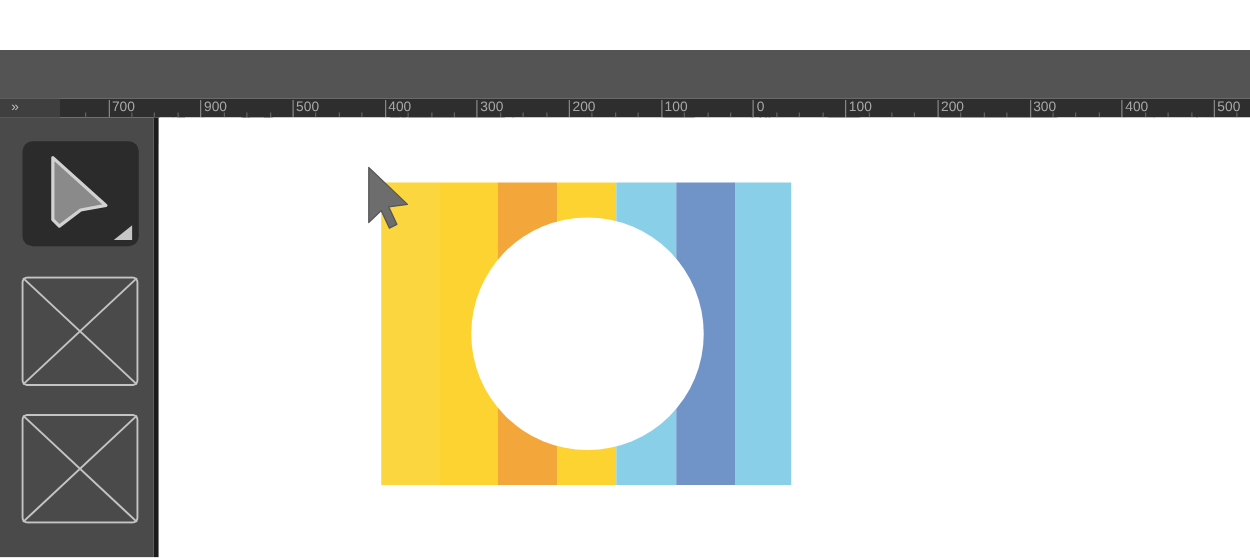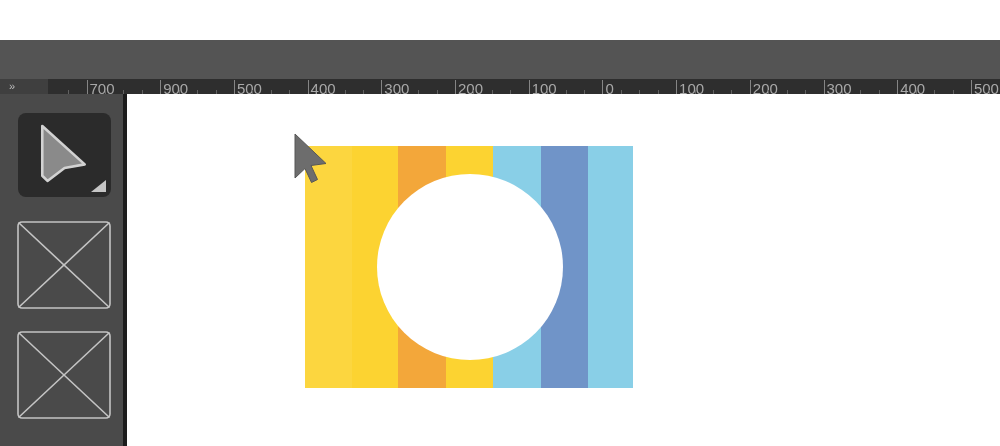--- a/index.html
+++ b/index.html
@@ -39,21 +39,21 @@
   .stepper .up{transform:rotate(-135deg);}
   .white-btn{position:absolute;top:46px;height:28px;background:#f1f1f1;border-radius:2px;display:flex;align-items:center;font-size:13px;color:#1a1a1a;box-sizing:border-box;}
   .chev-btn{position:absolute;top:46px;width:26px;height:28px;background:#505050;border:1px solid #6e6e6e;border-radius:2px;box-sizing:border-box;display:flex;align-items:center;justify-content:center;}
   .line-glyph{width:36px;height:3px;background:#111;margin:0 9px 0 12px;}
   .dot-glyph{width:4px;height:4px;border-radius:50%;background:#111;margin:0 14px 0 13px;}
 
   
   .ruler{position:absolute;left:0;top:79px;width:1000px;height:15px;background:#2e2e2e;}
   .ruler .major{position:absolute;top:1px;width:1px;height:14px;background:#858585;}
   .ruler .minor{position:absolute;top:11px;width:1px;height:4px;background:#616161;}
-  .ruler .rlabel{position:absolute;top:1px;font-size:15px;color:#a8a8a8;}
+  .ruler .rlabel{position:absolute;top:1px;font-size:11px;color:#a8a8a8;}
   .ruler-corner{position:absolute;left:0;top:0;width:48px;height:15px;background:#3f3f3f;color:#bdbdbd;font-size:11px;line-height:14px;padding-left:9px;box-sizing:border-box;z-index:2;}
 
   
   .toolbar{position:absolute;left:0;top:94px;width:123px;height:352px;background:#4a4a4a;}
   .panel-sep{position:absolute;left:123px;top:94px;width:4px;height:352px;background:#1c1c1c;}
   .canvas{position:absolute;left:127px;top:94px;width:873px;height:352px;background:#ffffff;}
 
   .tool-btn{position:absolute;left:18px;top:19px;width:93px;height:84px;background:#2b2b2b;border-radius:8px;}
   .tool-btn svg{position:absolute;left:22px;top:11px;}
   .corner-tri{position:absolute;right:5px;bottom:5px;width:15px;height:12px;background:#c6c6c6;clip-path:polygon(100% 0,100% 100%,0 100%);}

